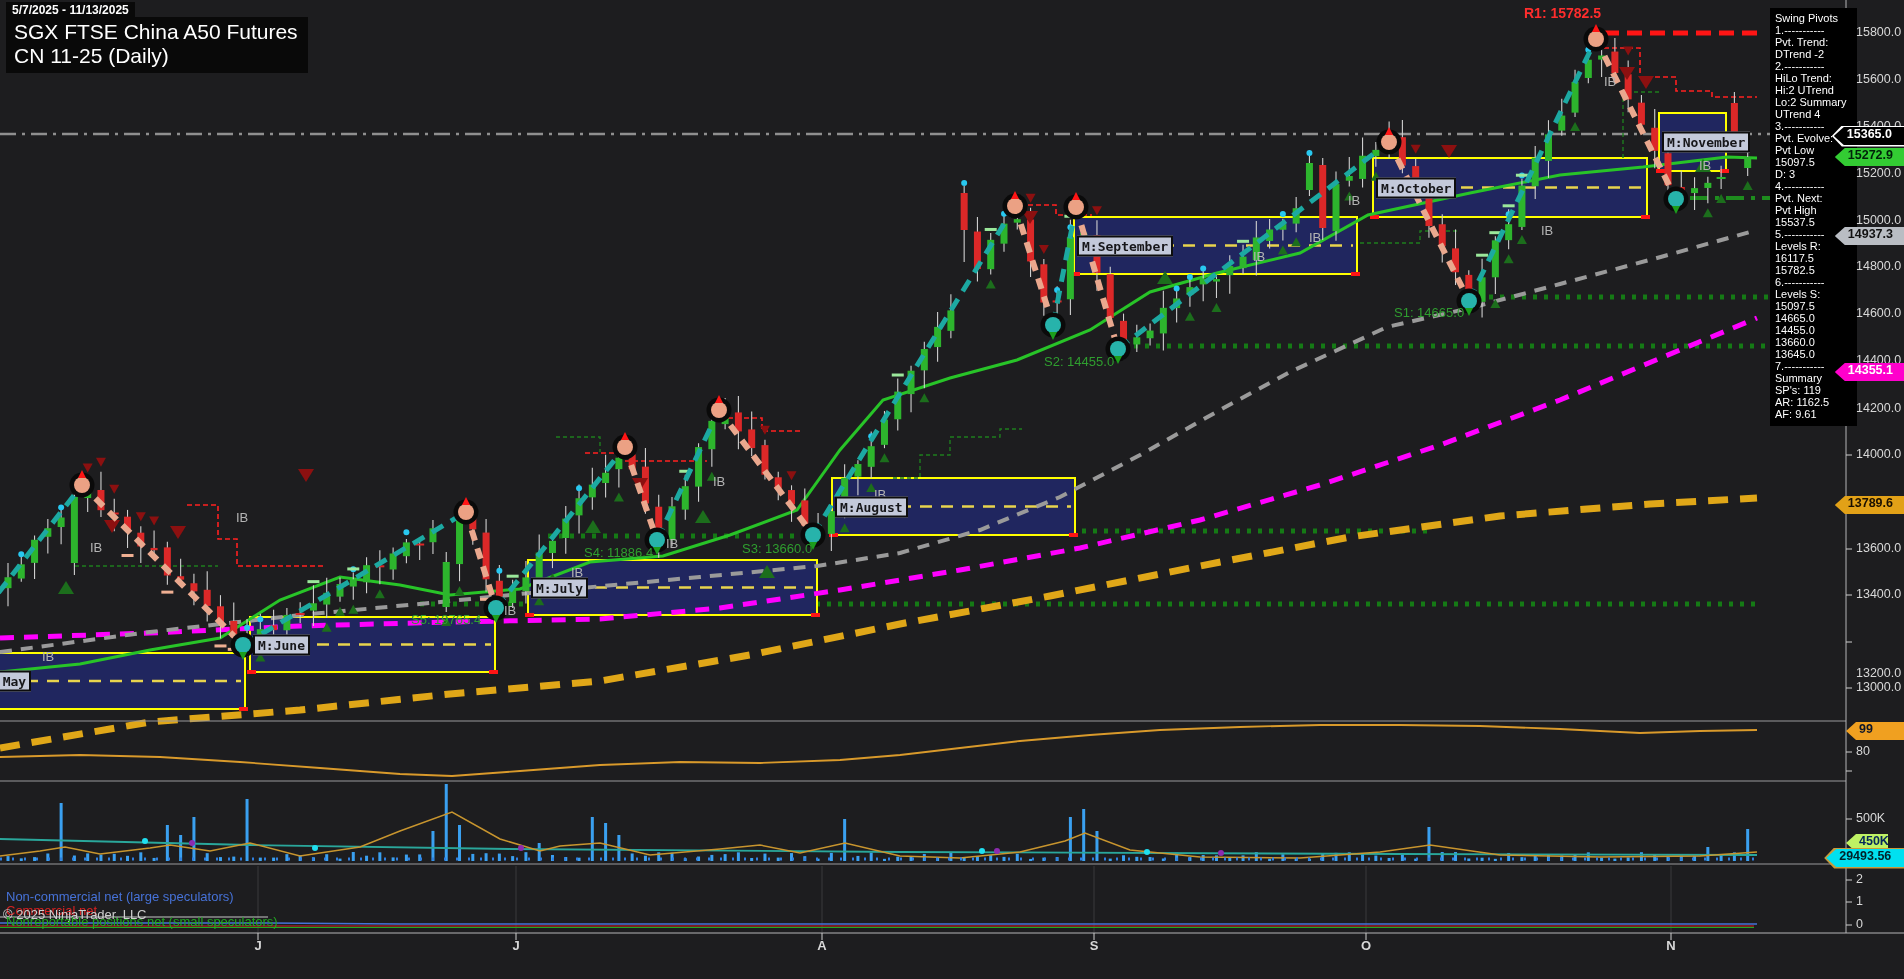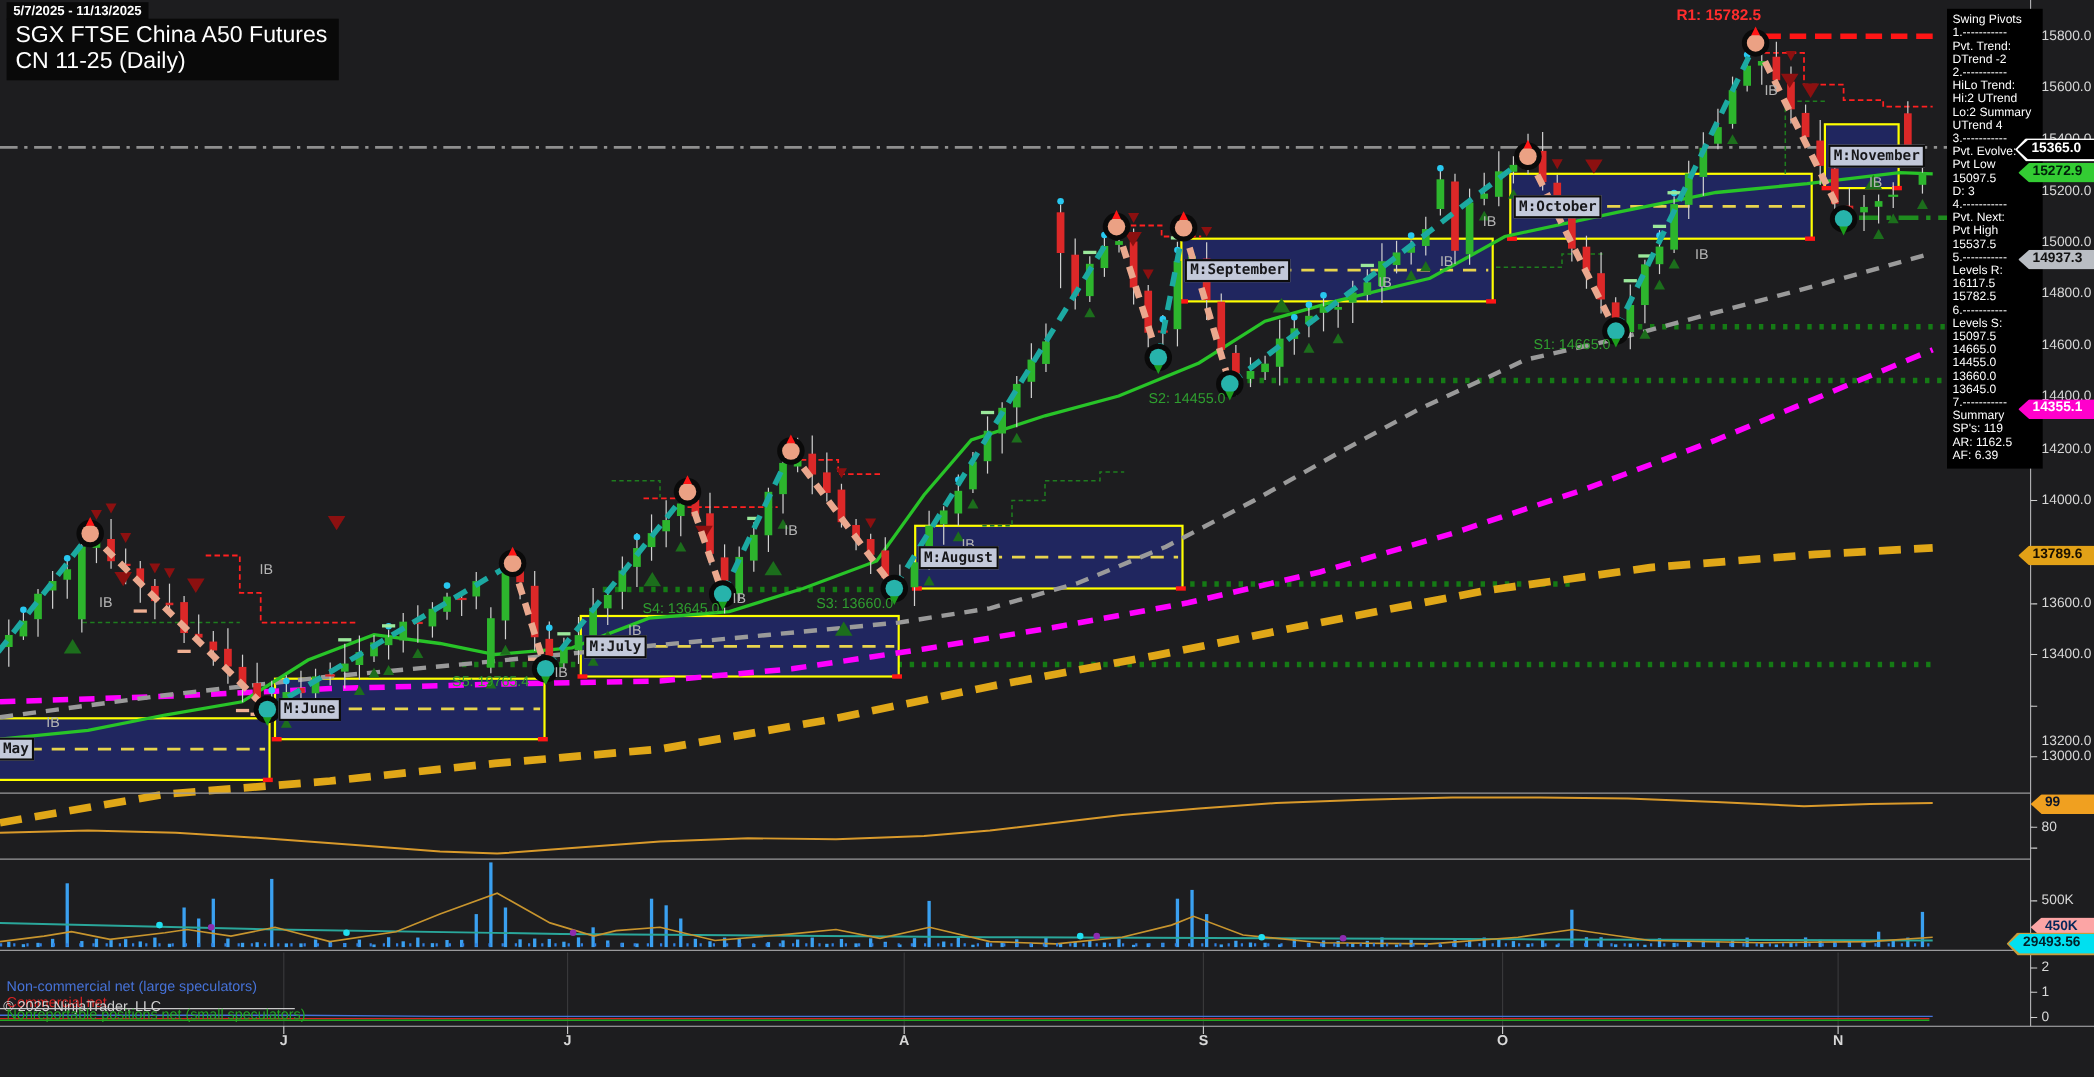--- a/index.html
+++ b/index.html
@@ -700,21 +700,21 @@
     <div>SGX FTSE China A50 Futures</div>
     <div>CN 11-25 (Daily)</div>
   </div>
 
   <div class="r1-label" id="r1label" style="left: 1524px; top: 5px;">R1: 15782.5</div>
 
   <div id="slabels">
       <div class="slab" style="left: 1394px; top: 305px;">S1: 14665.0</div>
       <div class="slab" style="left: 1044px; top: 354px;">S2: 14455.0</div>
       <div class="slab" style="left: 742px; top: 541px;">S3: 13660.0</div>
-      <div class="slab" style="left: 584px; top: 545px;">S4: 13645.0</div>
+      <div class="slab" style="left: 584px; top: 545px;">S4: 11886.4</div>
       <div class="slab" style="left: 411px; top: 612px;">S5: 19765.4</div>
     </div>
   <div id="iblabels">
       <div class="ib" style="left: 90px; top: 540px;">IB</div>
       <div class="ib" style="left: 42px; top: 649px;">IB</div>
       <div class="ib" style="left: 236px; top: 510px;">IB</div>
       <div class="ib" style="left: 504px; top: 603px;">IB</div>
       <div class="ib" style="left: 571px; top: 565px;">IB</div>
       <div class="ib" style="left: 666px; top: 536px;">IB</div>
       <div class="ib" style="left: 874px; top: 487px;">IB</div>
@@ -763,21 +763,21 @@
       <div class="spl">Levels S:</div>
       <div class="spl">15097.5</div>
       <div class="spl">14665.0</div>
       <div class="spl">14455.0</div>
       <div class="spl">13660.0</div>
       <div class="spl">13645.0</div>
       <div class="spl">7.-----------</div>
       <div class="spl">Summary</div>
       <div class="spl">SP's: 119</div>
       <div class="spl">AR: 1162.5</div>
-      <div class="spl">AF: 6.39</div>
+      <div class="spl">AF: 9.61</div>
     </div>
 
   <div id="yaxis">
       <div class="ylab" style="top: 25px;">15800.0</div>
       <div class="ylab" style="top: 72px;">15600.0</div>
       <div class="ylab" style="top: 119px;">15400.0</div>
       <div class="ylab" style="top: 166px;">15200.0</div>
       <div class="ylab" style="top: 213px;">15000.0</div>
       <div class="ylab" style="top: 259px;">14800.0</div>
       <div class="ylab" style="top: 306px;">14600.0</div>
@@ -795,21 +795,21 @@
       <div class="ylab" style="top: 894px;">1</div>
       <div class="ylab" style="top: 917px;">0</div>
       <div class="tagwrap" style="left: 1831.8px; top: 125.5px; width: 72.2px; height: 21px; background: rgb(255, 255, 255);">
         <div class="tag" style="left: 2px; top: 1.5px; width: 70.2px; background: rgb(0, 0, 0); color: rgb(255, 255, 255); position: absolute;">15365.0</div>
       </div>
       <div class="tag" style="left: 1834.8px; top: 148px; width: 69.2px; background: rgb(51, 204, 51); color: rgb(0, 34, 10);">15272.9</div>
       <div class="tag" style="left: 1834.8px; top: 227px; width: 69.2px; background: rgb(185, 189, 195); color: rgb(17, 17, 17);">14937.3</div>
       <div class="tag" style="left: 1834.8px; top: 363px; width: 69.2px; background: rgb(255, 0, 204); color: rgb(255, 255, 255);">14355.1</div>
       <div class="tag" style="left: 1834.8px; top: 496px; width: 69.2px; background: rgb(226, 161, 23); color: rgb(26, 16, 0);">13789.6</div>
       <div class="tag" style="left: 1846px; top: 722px; width: 58px; background: rgb(240, 160, 32); color: #0f172a;">99</div>
-      <div class="tag" style="left: 1846px; top: 834px; width: 58px; background: #fca5a5; color: rgb(6, 40, 90);">450K</div>
+      <div class="tag" style="left: 1846px; top: 834px; width: 42px; background: #bef264; color: rgb(6, 40, 90);">450K</div>
       <div class="tagwrap" style="left: 1824.2px; top: 847.5px; width: 79.8px; height: 21px; background: rgb(200, 155, 60);">
         <div class="tag" style="left: 2px; top: 1.5px; width: 77.8px; background: rgb(0, 224, 240); color: rgb(0, 34, 42); position: absolute;">29493.56</div>
       </div>
     </div>
   <div id="xaxis">
       <div class="xlab" style="left: 258px; top: 938px;">J</div>
       <div class="xlab" style="left: 516px; top: 938px;">J</div>
       <div class="xlab" style="left: 822px; top: 938px;">A</div>
       <div class="xlab" style="left: 1094px; top: 938px;">S</div>
       <div class="xlab" style="left: 1366px; top: 938px;">O</div>

